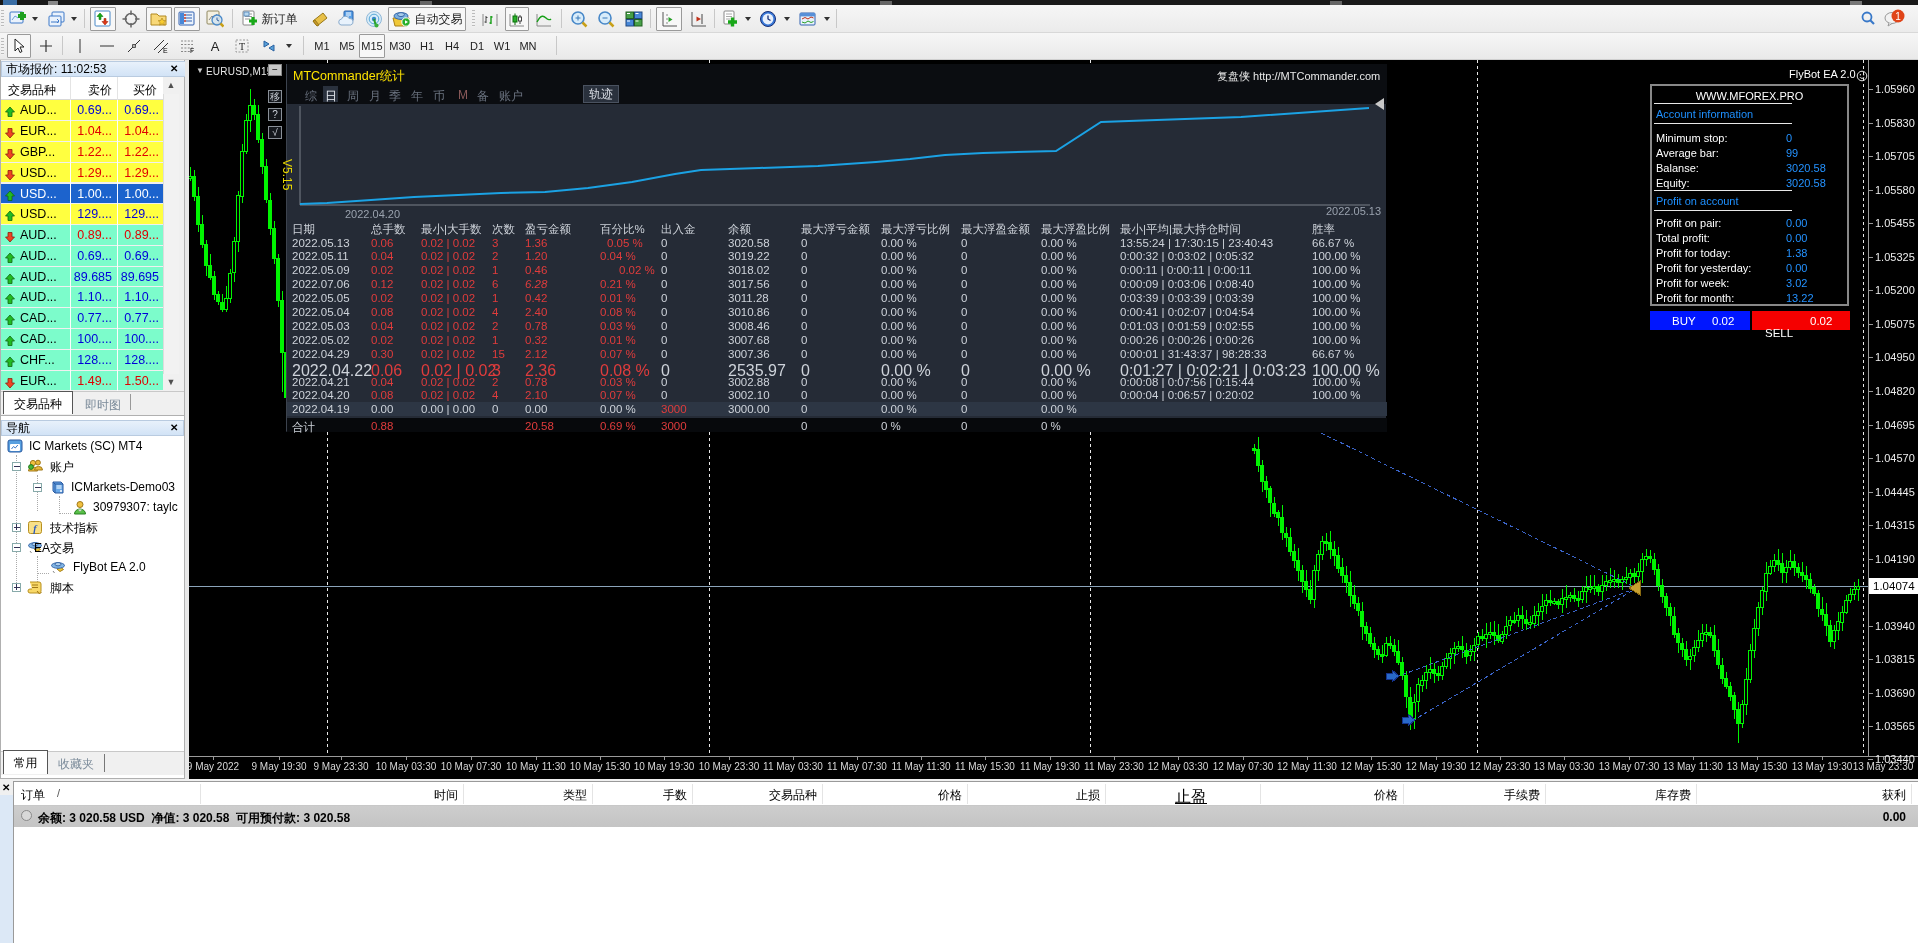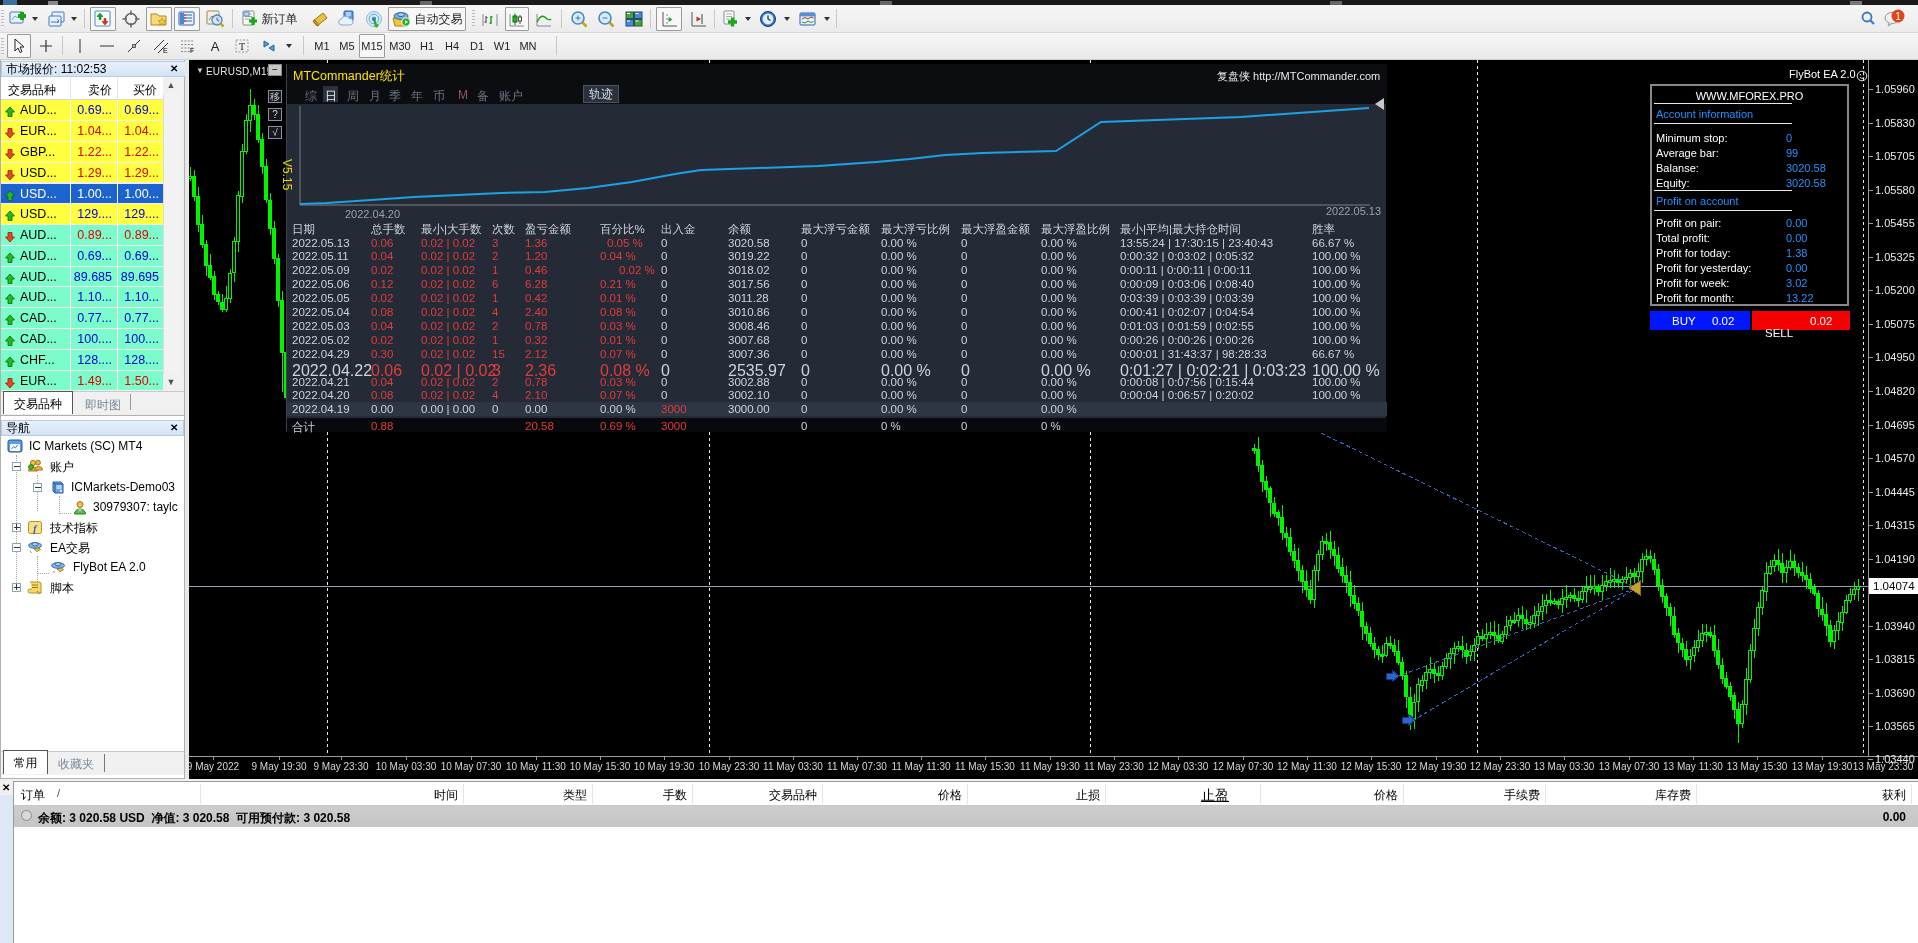--- a/index.html
+++ b/index.html
@@ -489,21 +489,21 @@
     <div class="nitem" style="left:50px;top:520px;">技术指标</div>
     <div class="abs" style="left:12px;top:523px;width:9px;height:9px;background:#fff;border:1px solid #8aa;"></div>
     <div class="abs" style="left:13.5px;top:526.5px;width:6px;height:1px;background:#335;"></div>
     <div class="abs" style="left:16px;top:524px;width:1px;height:6px;background:#335;"></div>
     <div class="abs" style="left:27px;top:540px;"><svg width="17" height="15" viewBox="0 0 17 15">
         <path d="M7 9 l3.5-2 3 2.5 -3.5 2 z" fill="#f0c838" stroke="#a88018"></path>
         <ellipse cx="8" cy="5.5" rx="6.5" ry="2.8" fill="#80b4e4" stroke="#3868a8"></ellipse>
         <ellipse cx="8" cy="4.2" rx="3" ry="1.7" fill="#b0d0ec" stroke="#3868a8"></ellipse>
         <path d="M3 11 l1.5 2" stroke="#888"></path>
       </svg></div>
-    <div class="nitem" style="left:50px;top:540px;">EA交易</div>
+    <div class="nitem" style="left:34px;top:540px;">EA交易</div>
     <div class="abs" style="left:12px;top:543px;width:9px;height:9px;background:#fff;border:1px solid #8aa;"></div>
     <div class="abs" style="left:13.5px;top:546.5px;width:6px;height:1px;background:#335;"></div>
     <div class="abs" style="left:50px;top:560px;"><svg width="17" height="15" viewBox="0 0 17 15">
         <path d="M7 9 l3.5-2 3 2.5 -3.5 2 z" fill="#f0c838" stroke="#a88018"></path>
         <ellipse cx="8" cy="5.5" rx="6.5" ry="2.8" fill="#80b4e4" stroke="#3868a8"></ellipse>
         <ellipse cx="8" cy="4.2" rx="3" ry="1.7" fill="#b0d0ec" stroke="#3868a8"></ellipse>
         <path d="M3 11 l1.5 2" stroke="#888"></path>
       </svg></div>
     <div class="nitem" style="left:73px;top:560px;">FlyBot EA 2.0</div>
     <div class="abs" style="left:27px;top:580px;"><svg width="16" height="15" viewBox="0 0 16 15">
@@ -732,25 +732,25 @@
         <span class="abs" style="left:374px;top:0;color:#ced3da;white-space:pre;">0</span>
         <span class="abs" style="left:441px;top:0;color:#ced3da;white-space:pre;">3018.02</span>
         <span class="abs" style="left:514px;top:0;color:#ced3da;white-space:pre;">0</span>
         <span class="abs" style="left:594px;top:0;color:#ced3da;white-space:pre;">0.00 %</span>
         <span class="abs" style="left:674px;top:0;color:#ced3da;white-space:pre;">0</span>
         <span class="abs" style="left:754px;top:0;color:#ced3da;white-space:pre;">0.00 %</span>
         <span class="abs" style="left:833px;top:0;color:#ced3da;white-space:pre;">0:00:11 | 0:00:11 | 0:00:11</span>
         <span class="abs" style="left:1025px;top:0;color:#ced3da;white-space:pre;">100.00 %</span>
       </div>
       <div class="abs" style="left:0;top:214.2px;width:1100px;height:14px;font-size:11.5px;">
-        <span class="abs" style="left:5px;top:0;color:#ced3da;white-space:pre;">2022.05.06</span>
+        <span class="abs" style="left:5px;top:0;color:#ced3da;white-space:pre;">2022.07.06</span>
         <span class="abs" style="left:84px;top:0;color:#e03c3c;white-space:pre;">0.12</span>
         <span class="abs" style="left:134px;top:0;color:#e03c3c;white-space:pre;">0.02 | 0.02</span>
         <span class="abs" style="left:205px;top:0;color:#e03c3c;white-space:pre;">6</span>
-        <span class="abs" style="left:238px;top:0;color:#e03c3c;white-space:pre;">6.28</span>
+        <span class="abs" style="left:238px;top:0;color:#e03c3c;white-space:pre;font-style:italic;">6.28</span>
         <span class="abs" style="left:313px;top:0;color:#e03c3c;white-space:pre;">0.21 %</span>
         <span class="abs" style="left:374px;top:0;color:#ced3da;white-space:pre;">0</span>
         <span class="abs" style="left:441px;top:0;color:#ced3da;white-space:pre;">3017.56</span>
         <span class="abs" style="left:514px;top:0;color:#ced3da;white-space:pre;">0</span>
         <span class="abs" style="left:594px;top:0;color:#ced3da;white-space:pre;">0.00 %</span>
         <span class="abs" style="left:674px;top:0;color:#ced3da;white-space:pre;">0</span>
         <span class="abs" style="left:754px;top:0;color:#ced3da;white-space:pre;">0.00 %</span>
         <span class="abs" style="left:833px;top:0;color:#ced3da;white-space:pre;">0:00:09 | 0:03:06 | 0:08:40</span>
         <span class="abs" style="left:1025px;top:0;color:#ced3da;white-space:pre;">100.00 %</span>
       </div>
@@ -966,21 +966,21 @@
     <div id="term" class="abs"></div>
     <div class="abs" style="left:14px;top:782px;width:1904px;height:24px;background:#fff;border-bottom:1px solid #c8c8c8;"></div>
     <div class="abs" style="left:21px;top:787px;font-size:12px;color:#000;">订单</div>
     <div class="abs" style="left:57px;top:787px;font-size:11px;color:#555;">/</div>
     <div class="abs" style="left:378px;top:787px;width:80px;text-align:right;font-size:12px;color:#000;">时间</div>
     <div class="abs" style="left:507px;top:787px;width:80px;text-align:right;font-size:12px;color:#000;">类型</div>
     <div class="abs" style="left:607px;top:787px;width:80px;text-align:right;font-size:12px;color:#000;">手数</div>
     <div class="abs" style="left:737px;top:787px;width:80px;text-align:right;font-size:12px;color:#000;">交易品种</div>
     <div class="abs" style="left:882px;top:787px;width:80px;text-align:right;font-size:12px;color:#000;">价格</div>
     <div class="abs" style="left:1020px;top:787px;width:80px;text-align:right;font-size:12px;color:#000;">止损</div>
-    <div class="abs" style="left:1175px;top:787px;width:80px;text-align:center;font-size:14px;color:#000;text-decoration:underline;">止盈</div>
+    <div class="abs" style="left:1175px;top:787px;width:80px;text-align:left;font-size:16px;color:#000;text-decoration:underline;">止盈</div>
     <div class="abs" style="left:1318px;top:787px;width:80px;text-align:right;font-size:12px;color:#000;">价格</div>
     <div class="abs" style="left:1460px;top:787px;width:80px;text-align:right;font-size:12px;color:#000;">手续费</div>
     <div class="abs" style="left:1611px;top:787px;width:80px;text-align:right;font-size:12px;color:#000;">库存费</div>
     <div class="abs" style="left:1826px;top:787px;width:80px;text-align:right;font-size:12px;color:#000;">获利</div>
     <div class="abs" style="left:200px;top:784px;width:1px;height:20px;background:#e4e4e4;"></div>
     <div class="abs" style="left:463px;top:784px;width:1px;height:20px;background:#e4e4e4;"></div>
     <div class="abs" style="left:592px;top:784px;width:1px;height:20px;background:#e4e4e4;"></div>
     <div class="abs" style="left:692px;top:784px;width:1px;height:20px;background:#e4e4e4;"></div>
     <div class="abs" style="left:822px;top:784px;width:1px;height:20px;background:#e4e4e4;"></div>
     <div class="abs" style="left:967px;top:784px;width:1px;height:20px;background:#e4e4e4;"></div>

